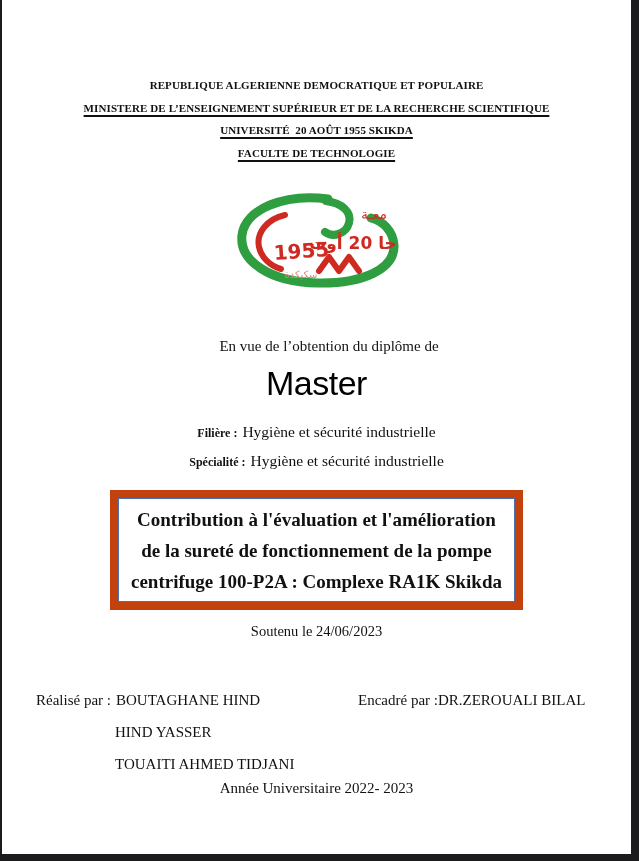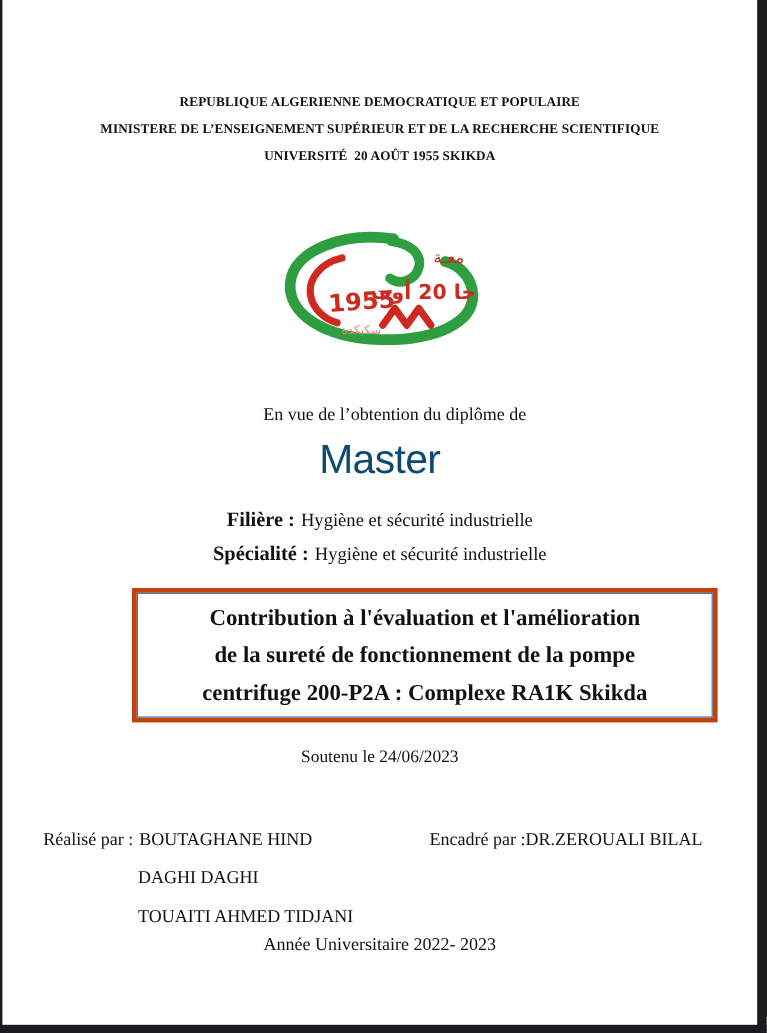--- a/index.html
+++ b/index.html
@@ -16,53 +16,54 @@
   .edge { position: absolute; background: #1b1b1d; }
   .edge-left  { left: 0; top: 0; width: 2px; height: 100%; }
   .edge-right { right: 0; top: 0; width: 8px; height: 100%; }
   .edge-bottom{ left: 0; bottom: 0; width: 100%; height: 7px; }
 
   .centered { position: absolute; left: 2px; right: 8px; text-align: center; }
 
   .gov-header { top: 74px; font-weight: bold; font-size: 11px; letter-spacing: .1px; }
   .gov-header .hline { line-height: 22.5px; white-space: nowrap; }
   .gov-header .underlined {
+    text-decoration: underline;
     text-decoration-thickness: 1.5px;
     text-underline-offset: 3px;
   }
 
   .logo-wrap { top: 191px; height: 98px; }
 
   .memoire {
     top: 283px;
     font-family: "Liberation Sans", sans-serif;
     font-size: 35px;
     letter-spacing: -0.5px;
     color: #1a1a1a;
   }
   .subtitle { top: 338px; font-size: 15px; padding-left: 25px; }
   .degree {
     top: 364px;
     font-family: "Liberation Sans", sans-serif;
     font-size: 34px;
     letter-spacing: -0.5px;
-    color: #0c4a6e;
+    color: #000000;
   }
   .spec-line { font-size: 15.5px; }
   .filiere { top: 423px; }
   .specialite { top: 452px; }
-  .spec-line .lbl { font-weight: bold; font-size: 17px; margin-right: 5px; }
+  .spec-line .lbl { font-weight: bold; font-size: 12px; margin-right: 5px; }
 
   .title-box {
     position: absolute;
     left: 110px;
     top: 490px;
-    width: 488px;
+    width: 413px;
     box-sizing: border-box;
-    border: 4px solid #c2410c;
+    border: 8px solid #c2410c;
     background: #fff;
   }
   .title-box-inner {
     border: 1.5px solid #4A72B0;
     padding: 5px 2px 4px 2px;
   }
   .title-line {
     text-align: center;
     font-weight: bold;
     font-size: 19px;
@@ -87,20 +88,21 @@
 <div class="page">
 
   <div class="edge edge-left"></div>
   <div class="edge edge-right"></div>
   <div class="edge edge-bottom"></div>
 
   <header class="centered gov-header">
     <div class="hline">REPUBLIQUE ALGERIENNE DEMOCRATIQUE ET POPULAIRE</div>
     <div class="hline underlined">MINISTERE DE L’ENSEIGNEMENT SUPÉRIEUR ET DE LA RECHERCHE SCIENTIFIQUE</div>
     <div class="hline underlined">UNIVERSITÉ&nbsp; 20 AOÛT 1955 SKIKDA</div>
+    <div class="hline underlined">FACULTE DE TECHNOLOGIE</div>
   </header>
 
   <div class="centered logo-wrap">
     <svg width="184" height="97" viewBox="0 0 184 97" xmlns="http://www.w3.org/2000/svg">
       <path d="M 103 8 C 60 2, 20 18, 17 44 C 14 70, 45 91, 92 92 C 138 93, 170 78, 169 54 C 168 40, 158 30, 146 27" fill="none" stroke="#2F9E41" stroke-width="9" stroke-linecap="round"></path>
       <path d="M 101 10 C 117 12, 127 21, 124 32 C 121 43, 108 47, 100 41" fill="none" stroke="#2F9E41" stroke-width="8" stroke-linecap="round"></path>
       <path d="M 60 24 C 42 28, 31 42, 34 56 C 36 66, 45 75, 56 78" fill="none" stroke="#CF2A21" stroke-width="6" stroke-linecap="round"></path>
       <text x="149" y="28" text-anchor="middle" font-family="DejaVu Sans, sans-serif" font-size="14" fill="#CF2A21">معـة</text>
       <text x="128" y="58" text-anchor="middle" font-family="DejaVu Sans, sans-serif" font-weight="bold" font-size="17" fill="#CF2A21">جا 20 أوت</text>
       <text x="77" y="67" text-anchor="middle" font-family="DejaVu Sans, sans-serif" font-weight="bold" font-size="20" fill="#CF2A21" transform="rotate(-4 77 67)">1955</text>
@@ -119,28 +121,28 @@
   </div>
 
   <div class="centered spec-line specialite">
     <span class="lbl">Spécialité :</span><span>Hygiène et sécurité industrielle</span>
   </div>
 
   <div class="title-box">
     <div class="title-box-inner">
       <div class="title-line">Contribution à l'évaluation et l'amélioration</div>
       <div class="title-line">de la sureté de fonctionnement de la pompe</div>
-      <div class="title-line">centrifuge 200-P2A : Complexe RA1K Skikda</div>
+      <div class="title-line">centrifuge 100-P2A : Complexe RA1K Skikda</div>
     </div>
   </div>
 
   <div class="centered soutenu">Soutenu le 24/06/2023</div>
 
   <div class="byline realise">
     <span class="lbl">Réalisé par :</span><span>BOUTAGHANE HIND</span>
   </div>
   <div class="byline encadre">Encadré par :DR.ZEROUALI BILAL</div>
-  <div class="byline author-2">DAGHI DAGHI</div>
+  <div class="byline author-2">HIND YASSER</div>
   <div class="byline author-3">TOUAITI AHMED TIDJANI</div>
 
   <div class="centered annee">Année Universitaire 2022- 2023</div>
 
 </div>
 
 </body></html>

